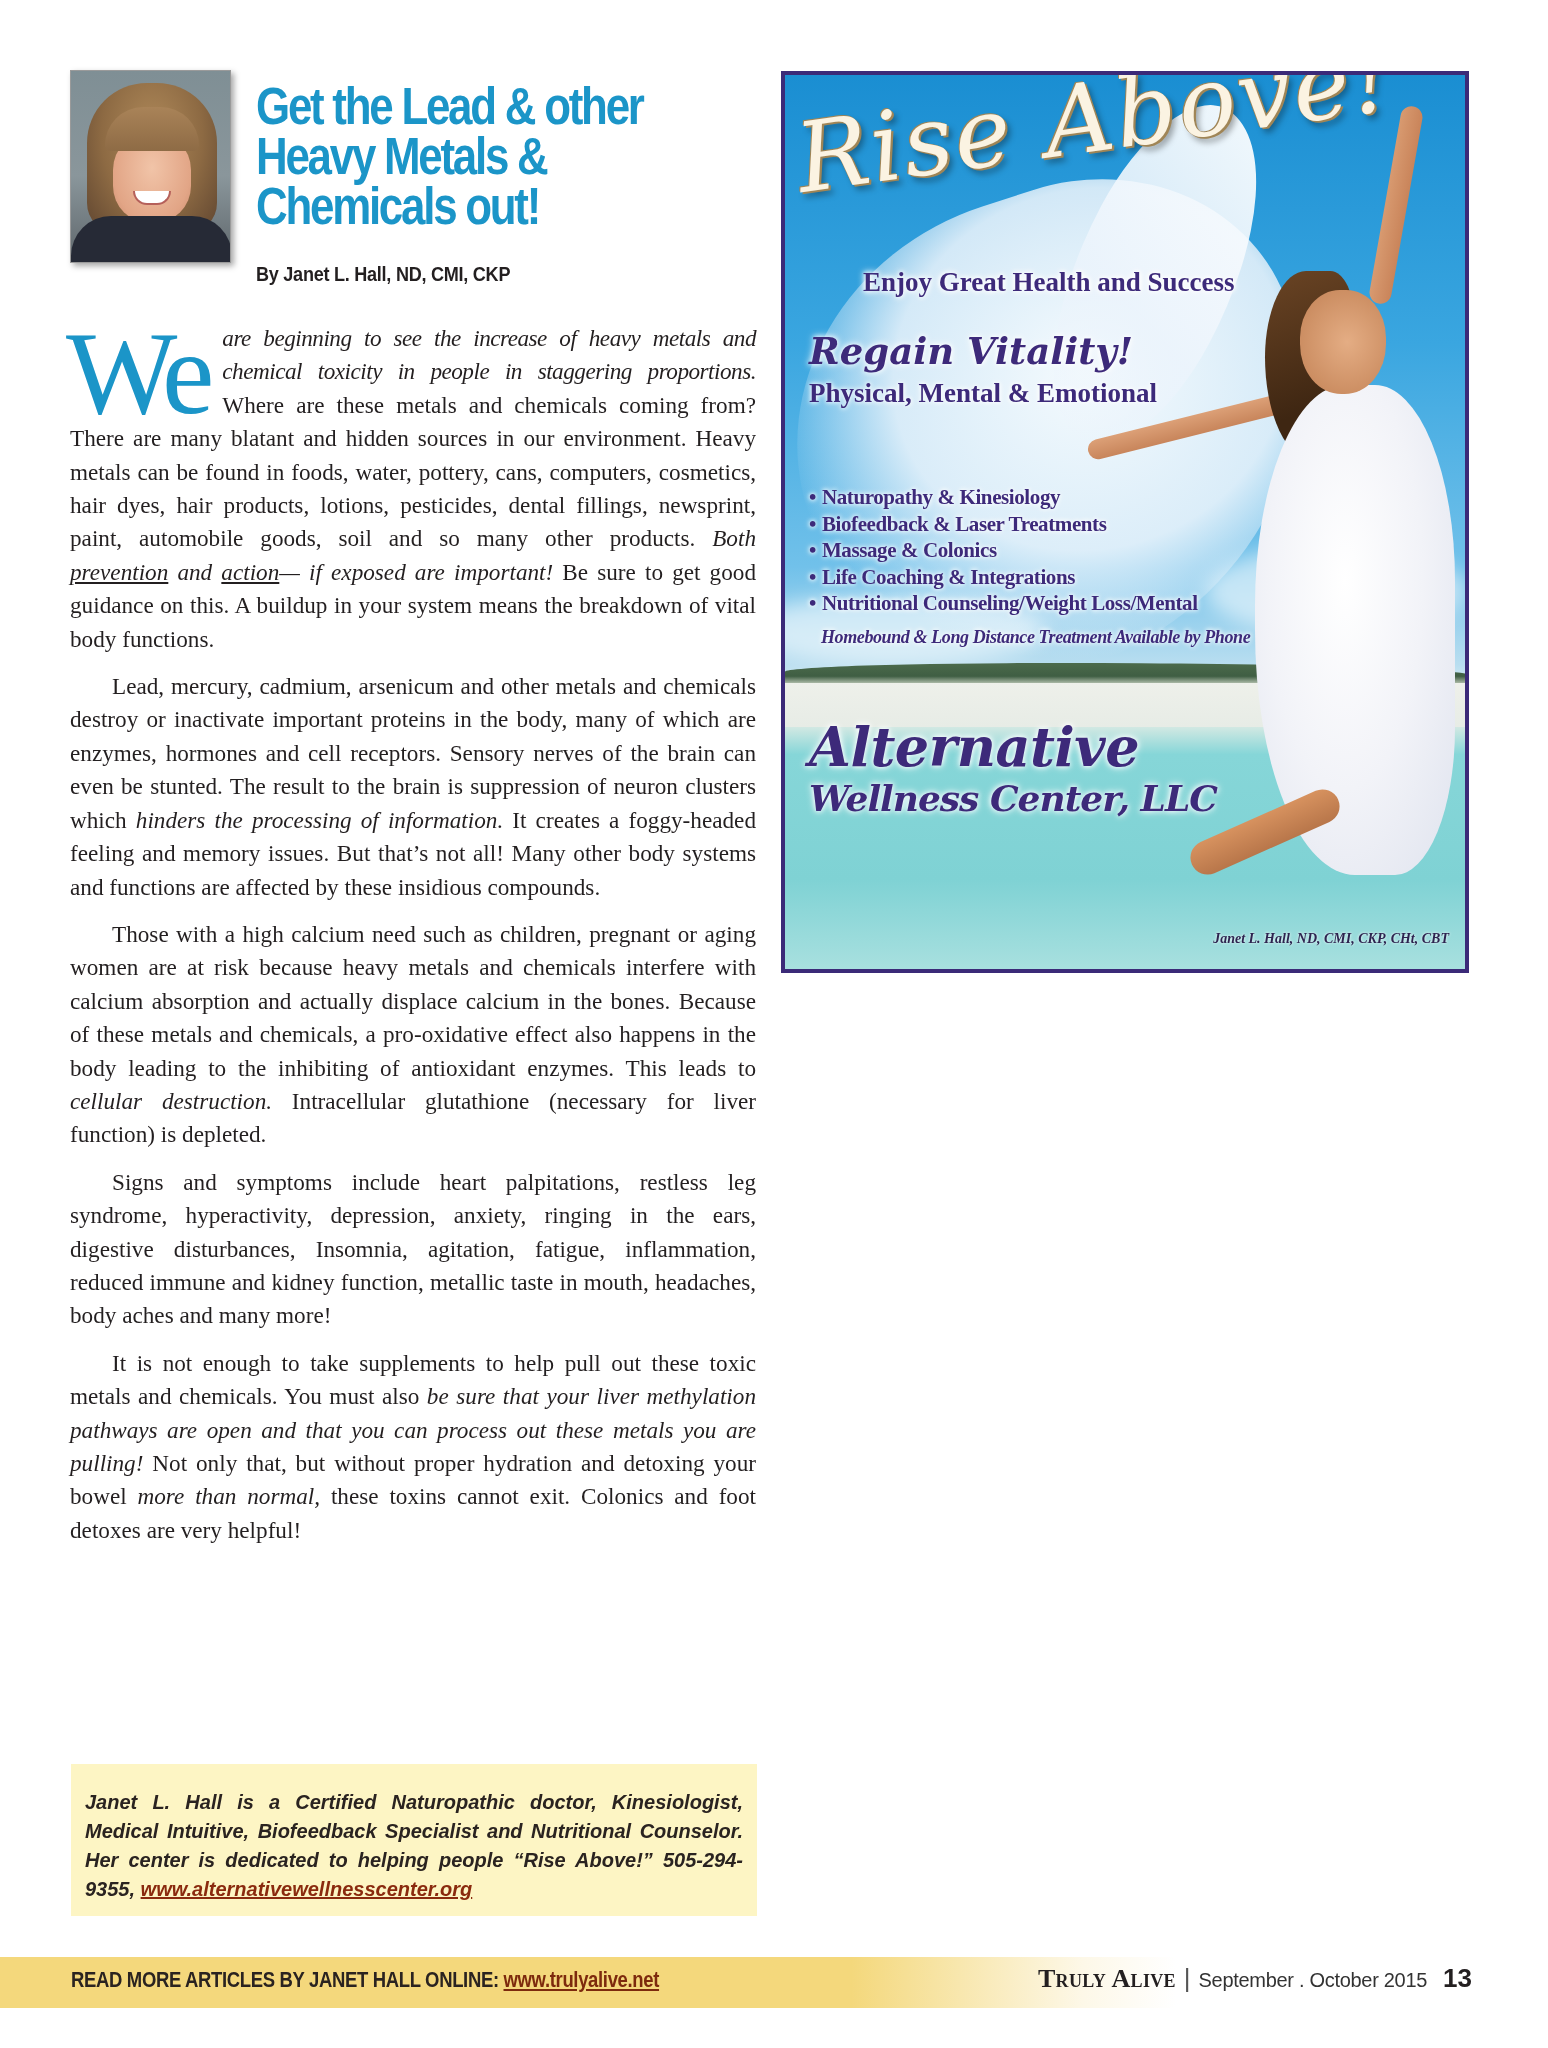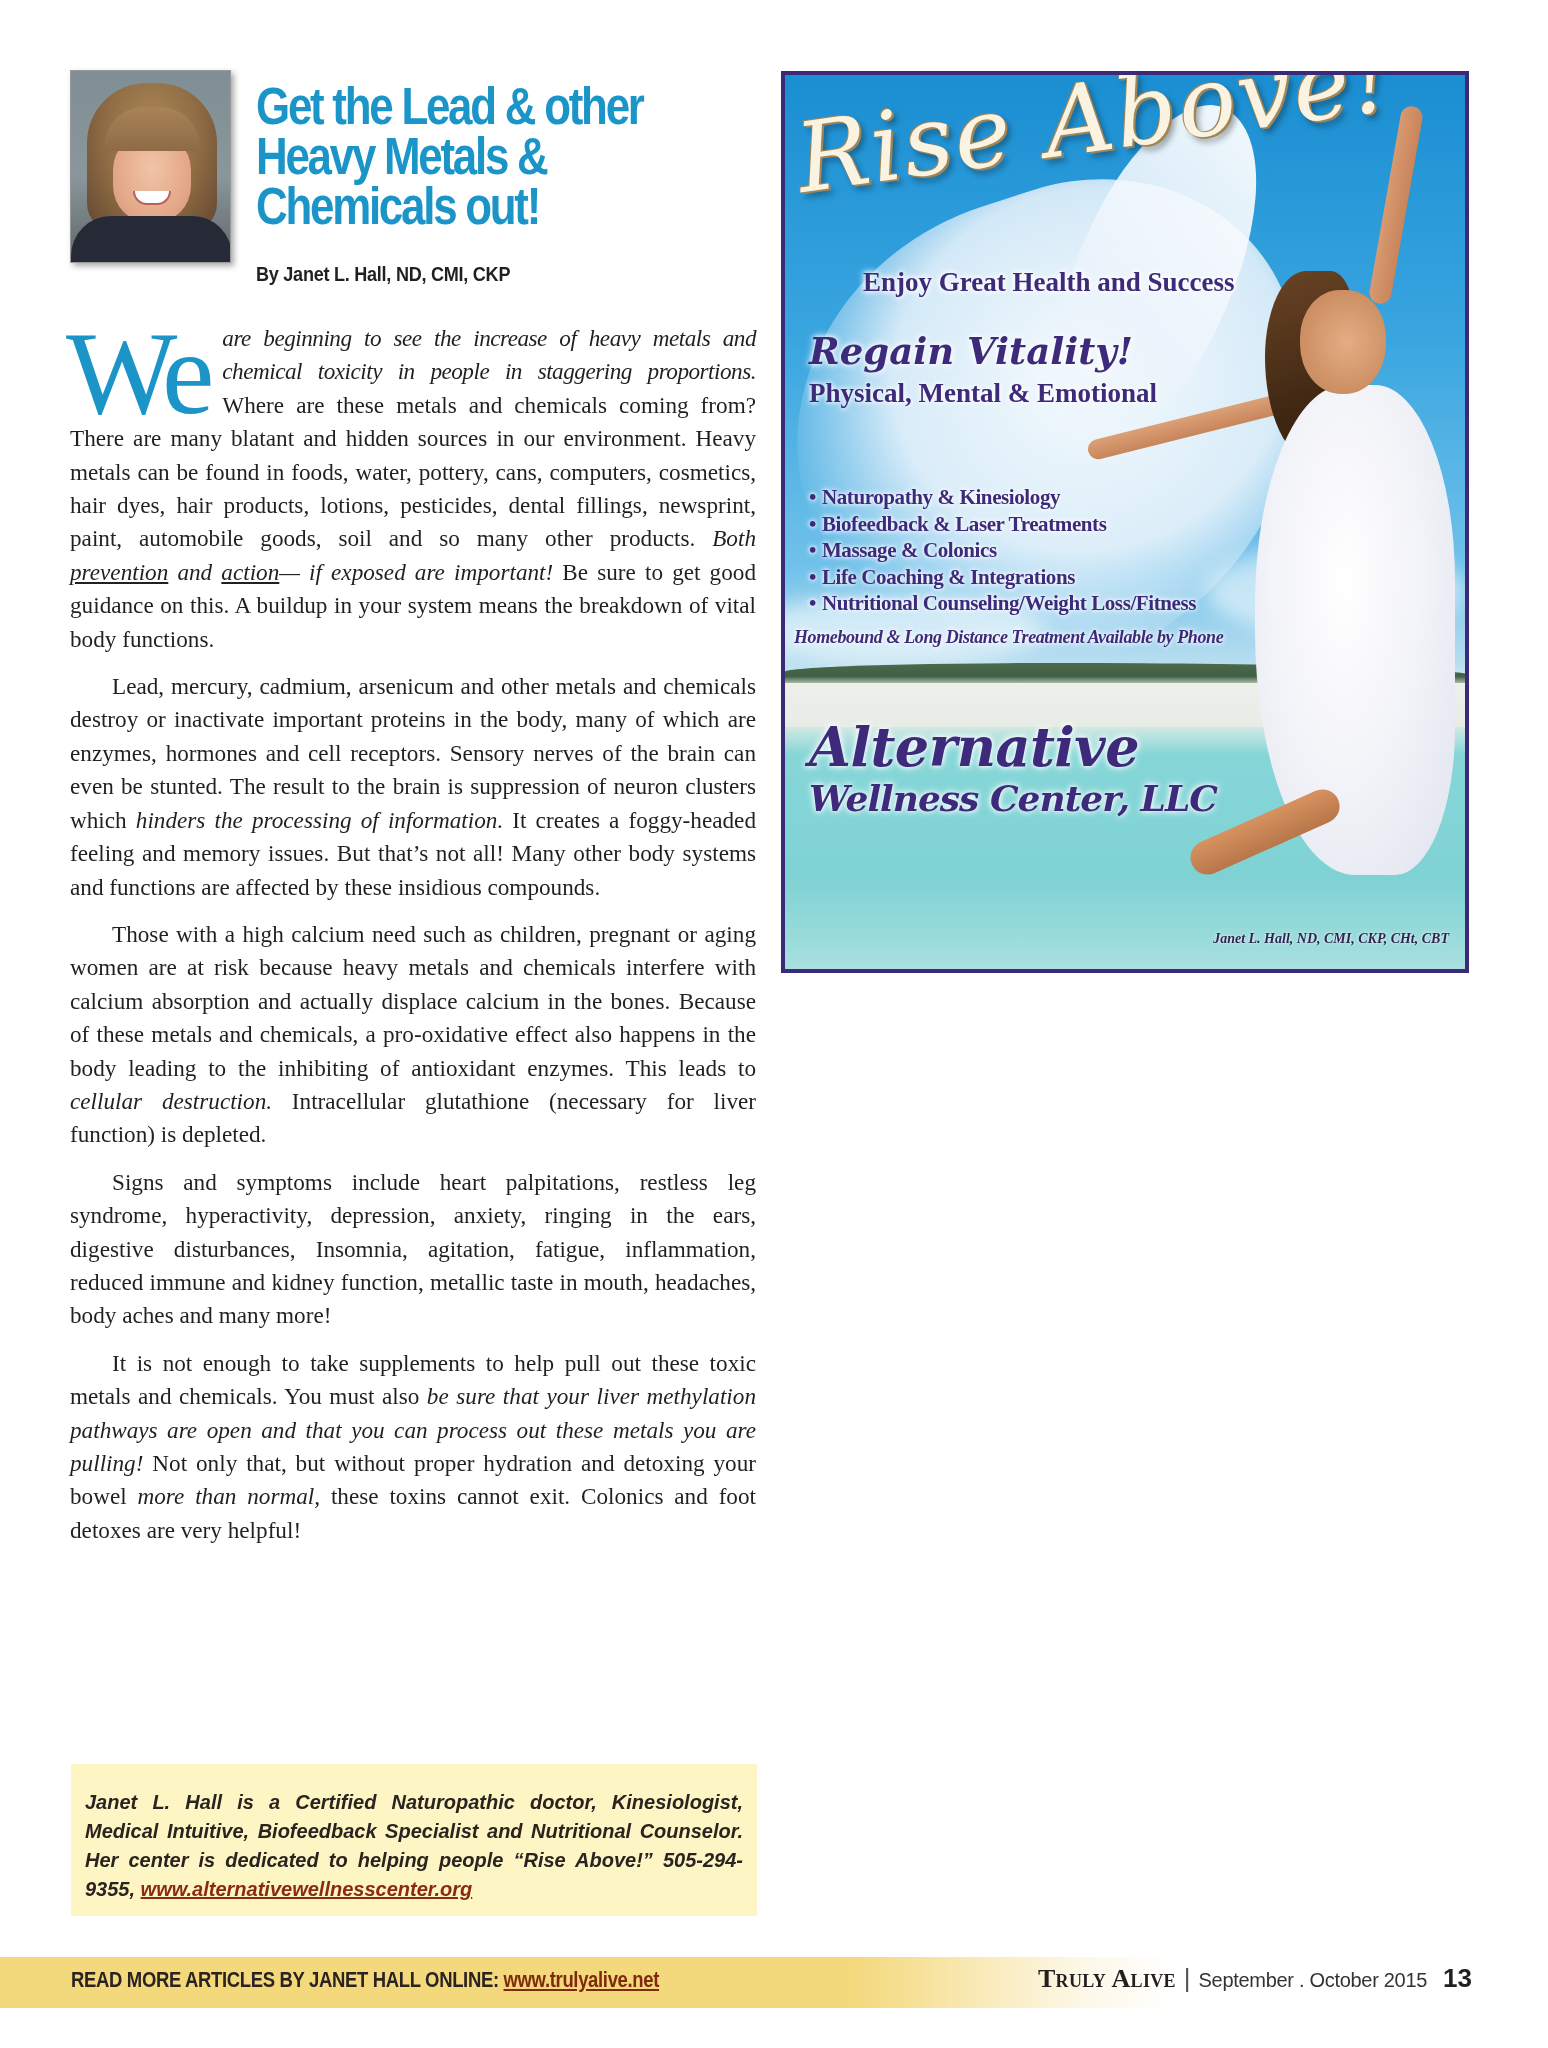--- a/index.html
+++ b/index.html
@@ -171,21 +171,21 @@
     font-family: "Liberation Serif", "DejaVu Serif", serif; font-weight: bold; font-size: 27px;
     color: #3d2a7a; text-shadow: 0 0 4px #fff, 0 0 6px #fff;
   }
   .ad-services {
     position: absolute; left: 24px; top: 409px; list-style: none;
     font-family: "Liberation Serif", "DejaVu Serif", serif; font-weight: bold; font-size: 21px; line-height: 26.5px;
     color: #3d2a7a; text-shadow: 0 0 4px #fff, 0 0 6px #fff; letter-spacing: -0.4px;
   }
   .ad-services li::before { content: "\2022"; margin-right: 6px; }
   .ad-homebound {
-    position: absolute; left: 9px; top: 552px; white-space: nowrap;
+    position: absolute; left: 36px; top: 552px; white-space: nowrap;
     font-family: "Liberation Serif", "DejaVu Serif", serif; font-weight: bold; font-style: italic; font-size: 18px;
     color: #3d2a7a; text-shadow: 0 0 4px #fff, 0 0 6px #fff; letter-spacing: -0.4px;
   }
   .ad-alt {
     position: absolute; left: 24px; top: 640px; white-space: nowrap;
     font-family: "DejaVu Serif", "Liberation Serif", serif; font-weight: bold; font-style: italic;
     font-size: 54px; color: #3d2a7a; text-shadow: 0 0 5px #fff, 0 0 8px #fff; letter-spacing: -0.5px;
   }
   .ad-wellness {
     position: absolute; left: 24px; top: 702px; white-space: nowrap;
@@ -259,21 +259,21 @@
 
   <div class="ad-title">Rise Above!</div>
   <div class="ad-tagline">Enjoy Great Health and Success</div>
   <div class="ad-vitality">Regain Vitality!</div>
   <div class="ad-pme">Physical, Mental &amp; Emotional</div>
   <ul class="ad-services">
     <li>Naturopathy &amp; Kinesiology</li>
     <li>Biofeedback &amp; Laser Treatments</li>
     <li>Massage &amp; Colonics</li>
     <li>Life Coaching &amp; Integrations</li>
-    <li>Nutritional Counseling/Weight Loss/Fitness</li>
+    <li>Nutritional Counseling/Weight Loss/Mental</li>
   </ul>
   <div class="ad-homebound">Homebound &amp; Long Distance Treatment Available by Phone</div>
   <div class="ad-alt">Alternative</div>
   <div class="ad-wellness">Wellness Center, LLC</div>
   <div class="ad-credentials">Janet L. Hall, ND, CMI, CKP, CHt, CBT</div>
 </div>
 
 <div class="footer-band"></div>
 <div class="footer-left">
   <span>READ MORE ARTICLES BY JANET HALL ONLINE: </span><a class="footer-link">www.trulyalive.net</a>

